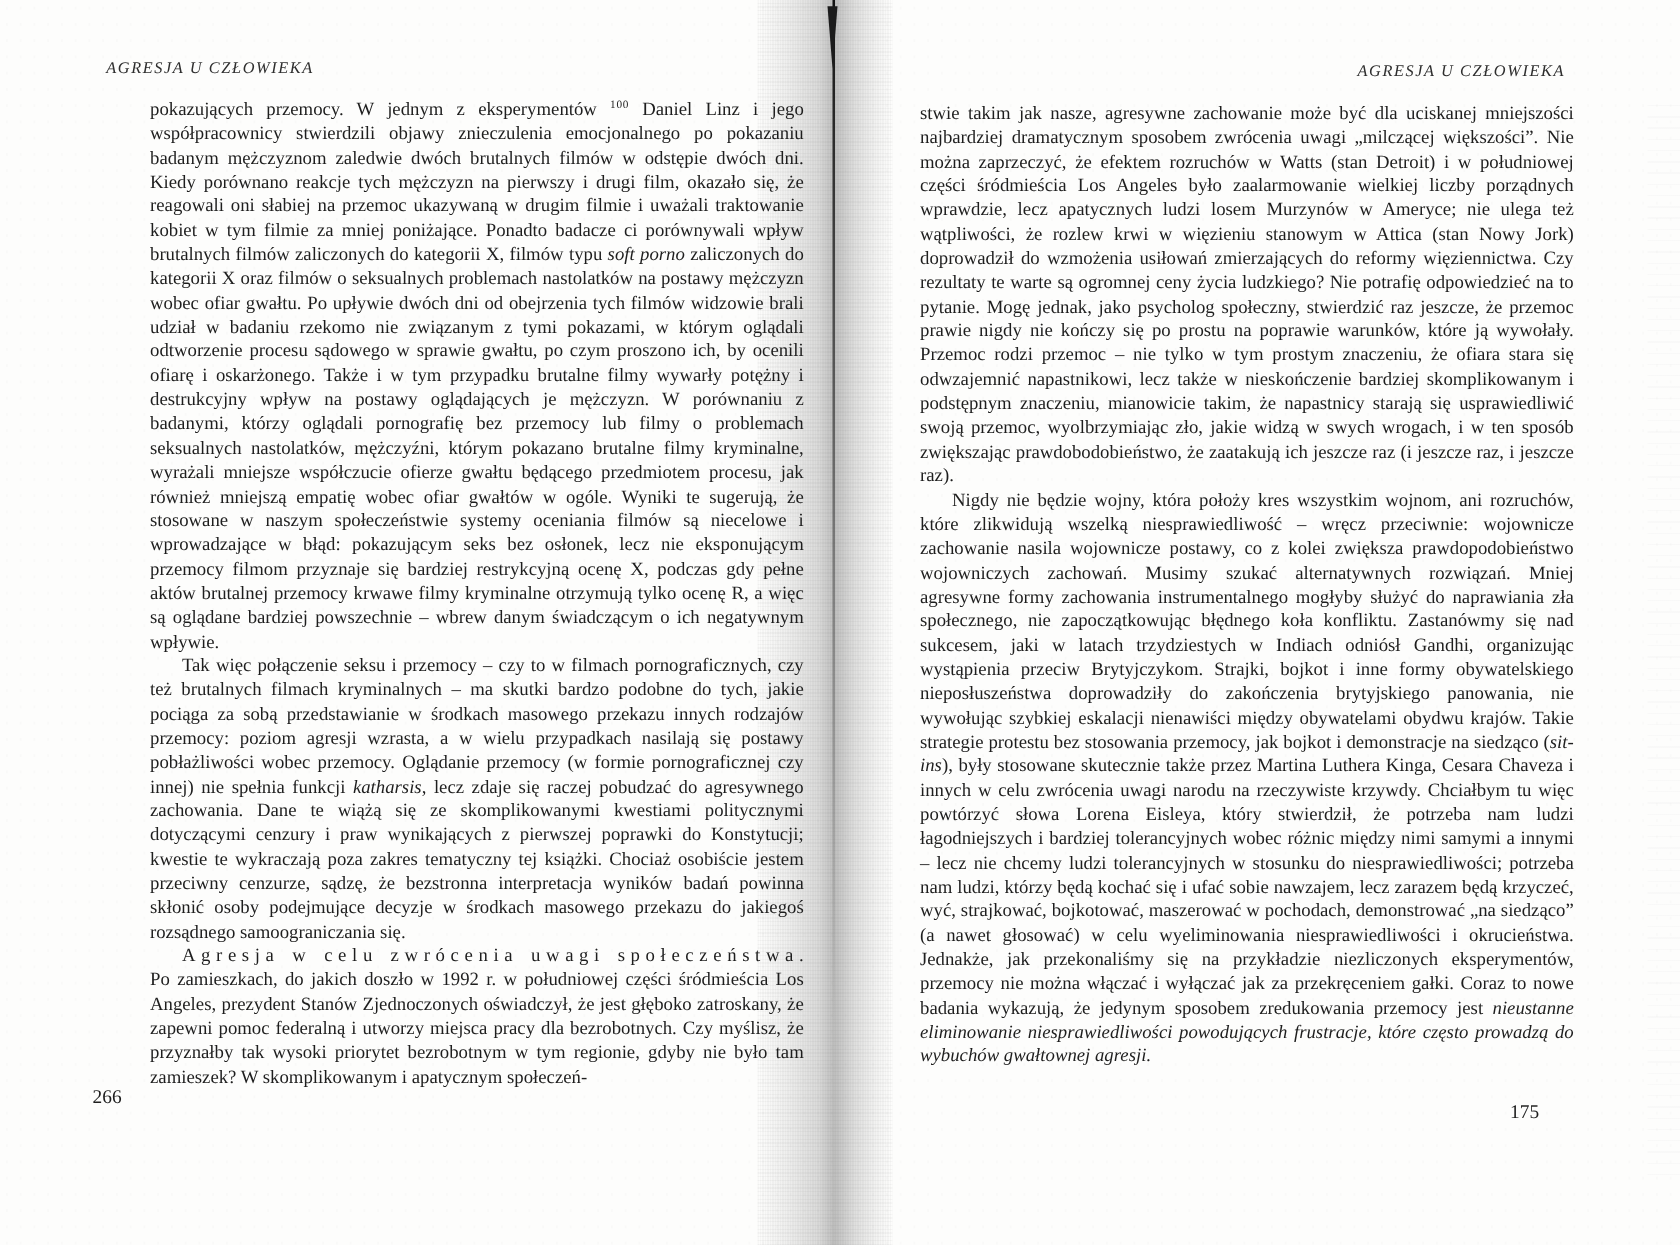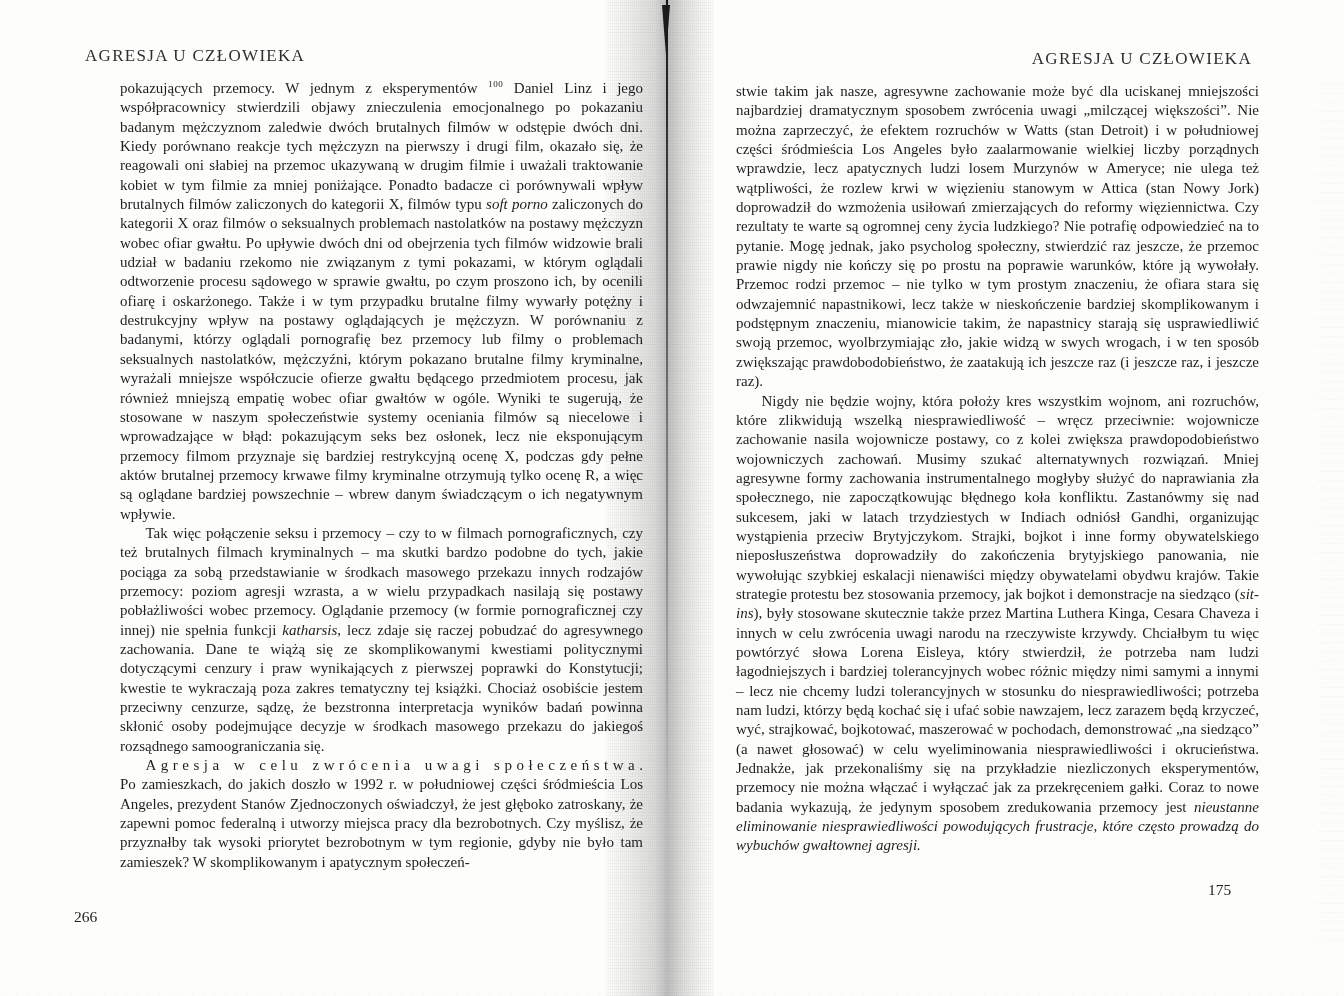--- a/index.html
+++ b/index.html
@@ -58,24 +58,25 @@
   
   .edge-speckle {
     position: absolute; right: 0; top: 80px; width: 26px; height: 860px;
     background: repeating-linear-gradient(0deg,
       rgba(0,0,0,0.05) 0 1px, transparent 1px 9px);
     opacity: .35;
   }
   
   .running-head {
     position: absolute;
-    font-size: 17px;
+    font-size: 13px;
     letter-spacing: 1.3px;
     color: #2e2e2e;
     white-space: nowrap;
+    font-style: italic;
   }
   .running-head.left  { left: 85px;  top: 46px; }
   .running-head.right { right: 92px; top: 49px; }
   
   .page-body {
     position: absolute;
     width: 523px;
     font-size: 15px;
     line-height: 19.35px;
     text-align: justify;
@@ -92,21 +93,21 @@
     line-height: 0;
     vertical-align: super;
     letter-spacing: 0.06em;
   }
   
   .folio {
     position: absolute;
     font-size: 15.5px;
     color: #1e1e1e;
   }
-  .folio.left  { left: 74px;  top: 869px; margin-top: 39px; }
+  .folio.left  { left: 74px;  top: 869px; }
   .folio.right { left: 1208px; top: 881px; }
 </style>
 </head>
 <body>
 
 <div class="scan-surface"></div>
 
 <div class="gutter"></div>
 <div class="gutter-line"></div>
 <div class="fold-notch"></div>

